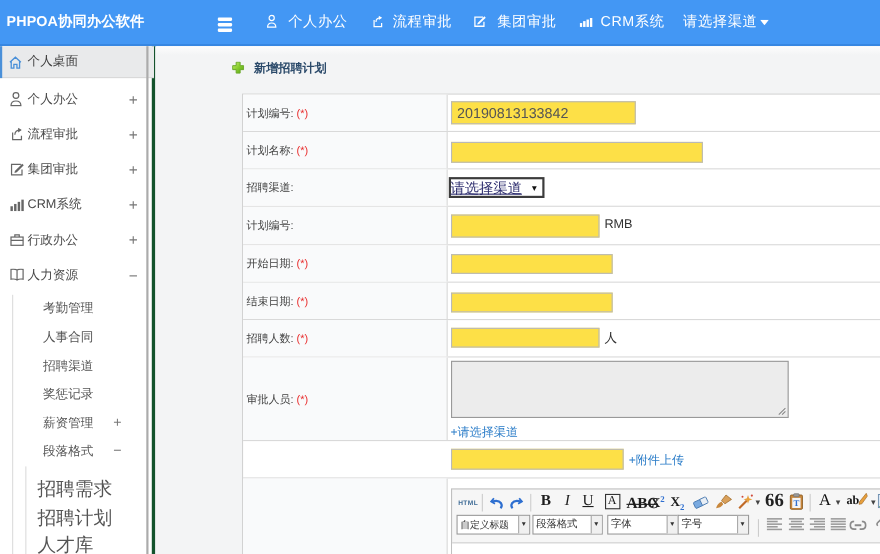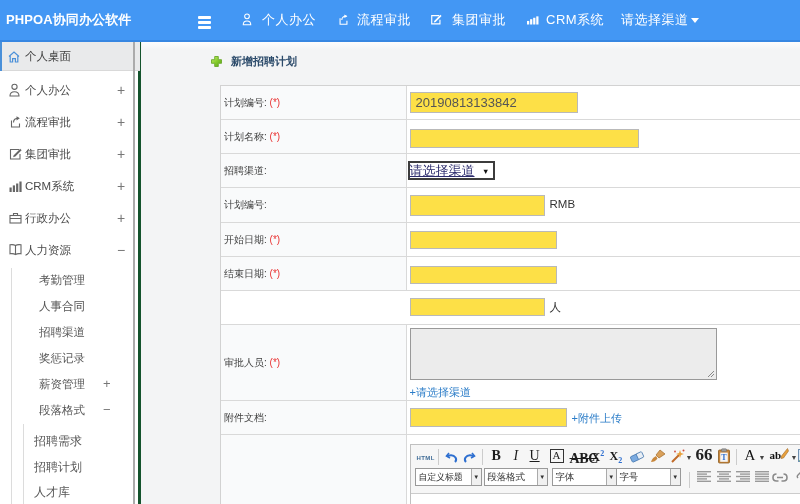--- a/index.html
+++ b/index.html
@@ -13,21 +13,21 @@
 #burger div { height:2.5px; background:#fff; margin-bottom:2.6px; border-radius:1px; }
 .nico { position:absolute; top:13px; }
 
 #sidebar { position:absolute; left:0; top:42px; width:141px; height:462px; background:#fff; border-right:3px solid #14532d; }
 #sbscroll { position:absolute; left:133px; top:0; width:2px; height:462px; background:#ababab; z-index:5; }
 .sbitem { position:absolute; left:0; width:140px; height:32px; }
 .sbitem .txt { position:absolute; left:25px; top:50%; transform:translateY(-50%); font-size:11.5px; color:#4a4a4a; }
 .sbitem .pm { position:absolute; left:117px; top:50%; transform:translateY(-50%); font-size:14px; color:#777; font-weight:400; }
 #sb1 { top:0; height:29px; background:#e9eaeb; border-bottom:1px solid #d9d9d9; }
 .subtxt { position:absolute; left:39px; font-size:11.5px; color:#555; }
-.sub2txt { position:absolute; left:34px; font-size:12px; color:#555; }
+.sub2txt { position:absolute; left:34px; font-size:17px; color:#555; }
 .spm { position:absolute; left:103px; font-size:13px; color:#777; }
 .vline { position:absolute; width:1px; background:#dcdcdc; }
 
 #content { position:absolute; left:142px; top:42px; width:658px; height:462px; background:#f3f4f5; }
 #title { position:absolute; left:89px; top:12px; font-size:11px; font-weight:bold; color:#2b4a6a; letter-spacing:0; }
 
 #ftable { position:absolute; left:78px; top:43px; width:680px; border:1px solid #d2d2d2; background:#fff; }
 .frow { position:relative; border-bottom:1px solid #d9d9d9; }
 .frow:last-child { border-bottom:none; }
 .fl { position:absolute; left:0; top:0; bottom:0; width:185.5px; background:#f9fafb; border-right:1px solid #d9d9d9; }
@@ -218,42 +218,42 @@
         </div>
       <div class="frow" style="height:34px">
           <div class="fl">
             <span>结束日期: <span class="red">(*)</span></span>
           </div>
           <div class="fr">
             <input class="inp" style="top: 9px; width: 147px; height: 18px;">
           </div>
         </div>
       <div class="frow" style="height:34px">
+          <div class="fl">
+            <span>招聘人数: <span class="red">(*)</span></span>
+          </div>
           <div class="fr">
             <input class="inp" style="top: 7px; width: 135px; height: 18px;">
             <span class="aft" style="left:142px;top:9px">人</span>
           </div>
         </div>
       <div class="frow" style="height:76px">
           <div class="fl">
             <span>审批人员: <span class="red">(*)</span></span>
           </div>
           <div class="fr">
         <div class="inp" style="top:3px;width:307px;height:52px;background:#ececec;border-color:#999">
               <svg style="position:absolute;right:1px;bottom:1px" width="8" height="8" viewBox="0 0 8 8">
                 <path d="M7 1 L1 7 M7 4 L4 7" stroke="#888" stroke-width="1" fill="none"></path>
               </svg>
             </div>
         <div class="lnk" style="position:absolute;left:2px;top:60px">+请选择渠道</div>
       </div>
         </div>
       <div class="frow" style="height:34px">
-          <div class="fl">
-            <span>附件文档:</span>
-          </div>
           <div class="fr">
             <input class="inp" style="top: 7px; width: 157px; height: 19px;">
             <span class="lnk" style="position:absolute;left:164px;top:10px">+附件上传</span>
           </div>
         </div>
       <div class="frow" style="height:71px">
           <div class="fl"></div>
           <div class="fr">
         <div id="editor">
 

